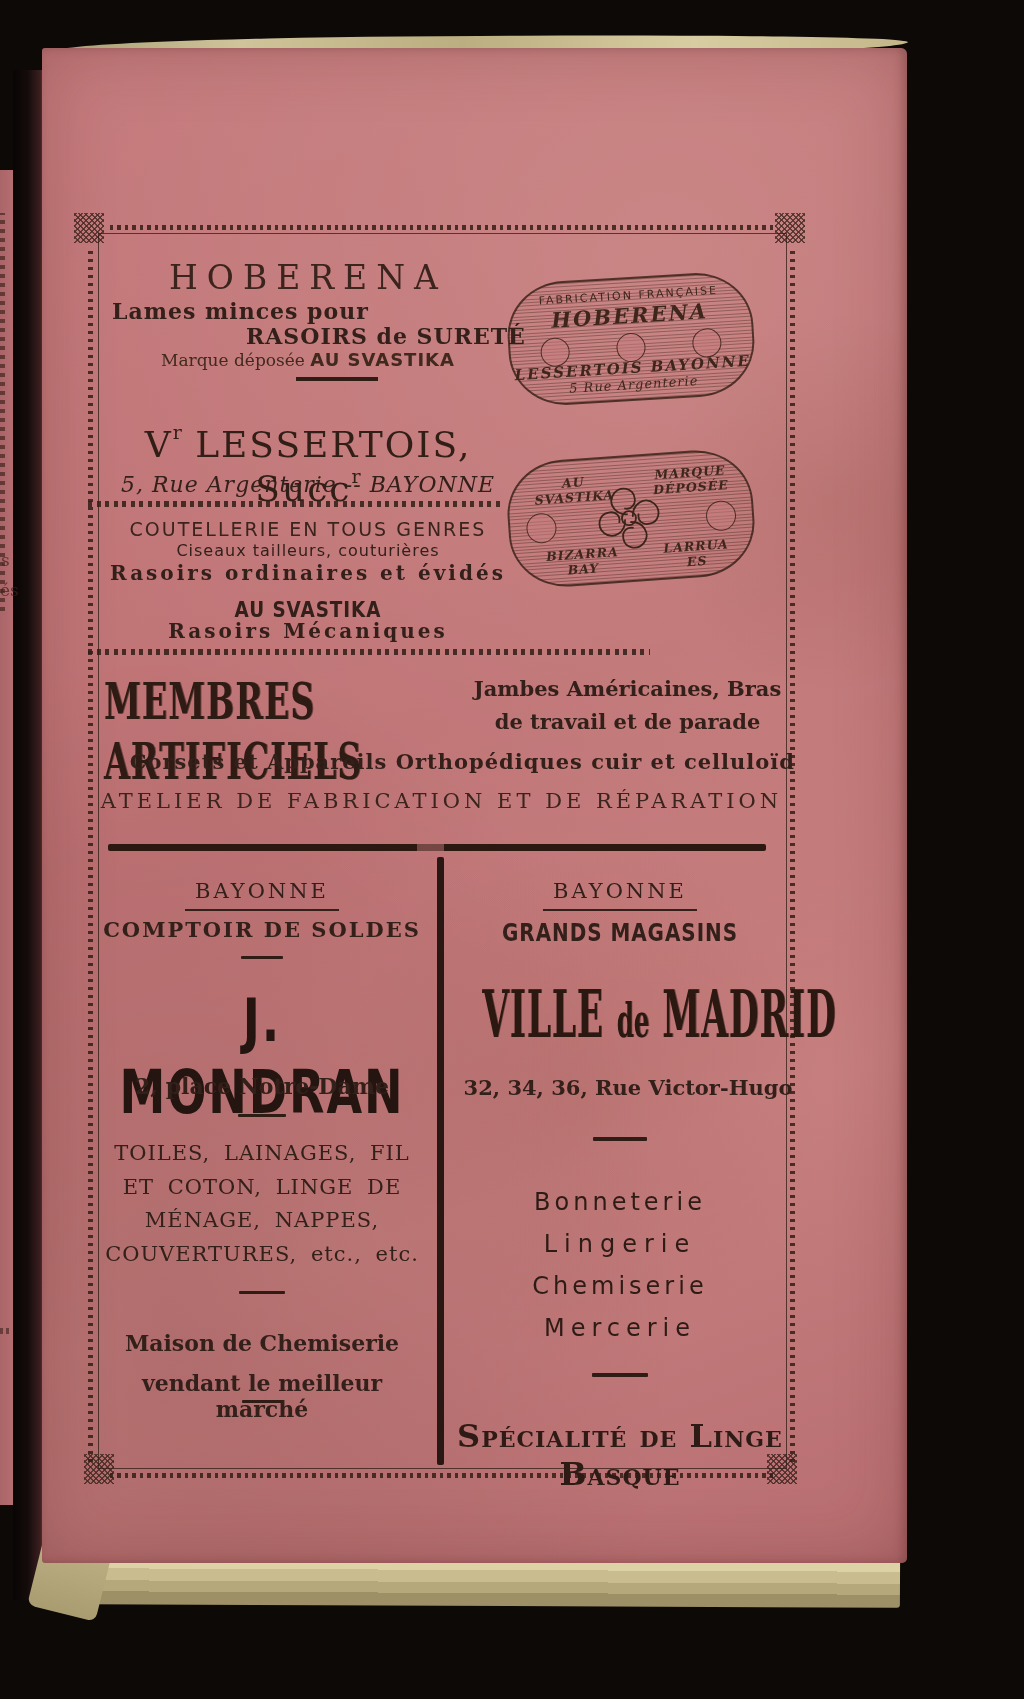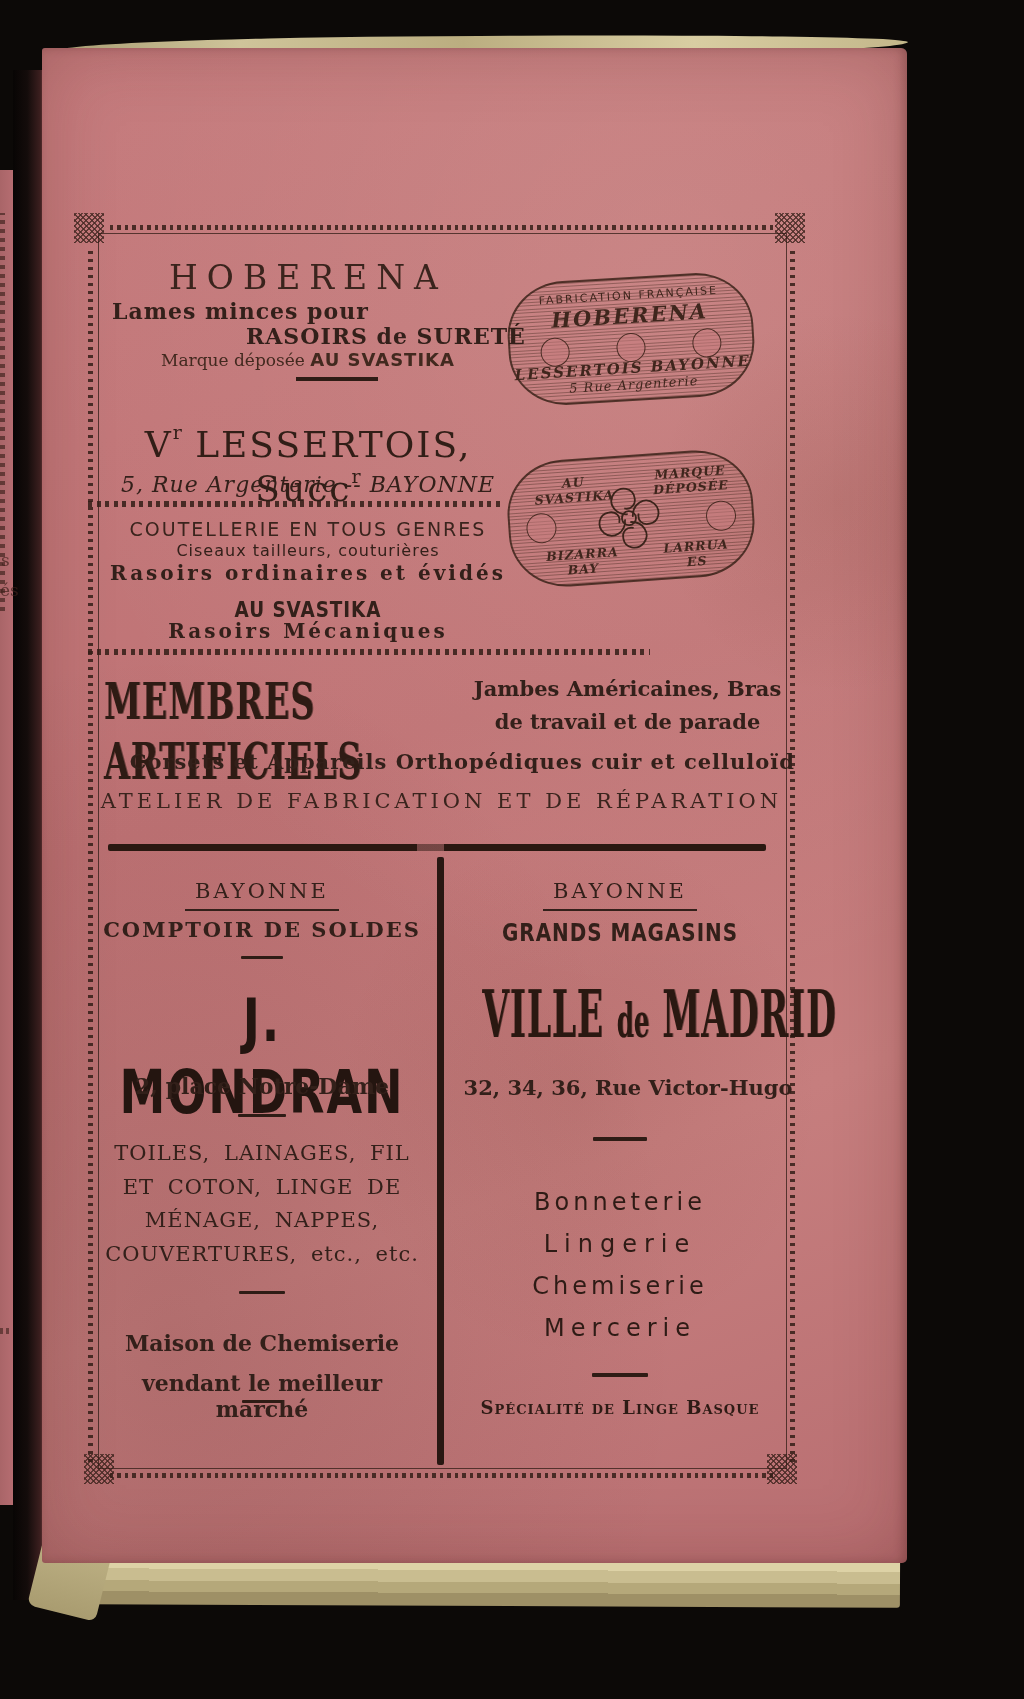--- a/index.html
+++ b/index.html
@@ -109,21 +109,21 @@
   .r4{top:543px;width:40px;}
   .t-vendeurs{top:568px;font-size:21px;letter-spacing:6px;color:#3a241d;}
   .t-grands{top:64px;font-size:21px;font-weight:bold;font-family:"DejaVu Sans",sans-serif;letter-spacing:1px;transform:scale(.95,1.15);}
   .t-madrid{top:120px;font-size:42px;font-weight:bold;color:#2a1811;letter-spacing:1px;white-space:nowrap;
     transform:scale(.82,1.55);transform-origin:center top;text-shadow:1px 0 rgba(42,24,17,.5);}
   .t-madrid .de{font-size:30px;letter-spacing:0;}
   .t-vh{top:218px;font-size:21px;font-weight:bold;margin-left:8px;}
   .r5{top:280px;width:54px;height:3.5px;}
   .t-depts{top:324px;font-size:24px;font-family:"DejaVu Sans",sans-serif;letter-spacing:4px;line-height:42px;color:#2e1b15;}
   .r6{top:516px;width:56px;height:4px;}
-  .t-basque{top:540px;font-size:18px;font-weight:bold;font-variant:small-caps;letter-spacing:1px;color:#2e1b15;}
+  .t-basque{top:560px;font-size:32px;font-weight:bold;font-variant:small-caps;letter-spacing:1px;color:#2e1b15;}
 </style>
 </head>
 <body>
 
 <div class="abs facing-sliver"></div>
 <div class="abs gutter-shadow"></div>
 <div class="abs deckle-top"></div>
 <div class="abs deckle-bottom"></div>
 <div class="abs deckle-corner"></div>
 

